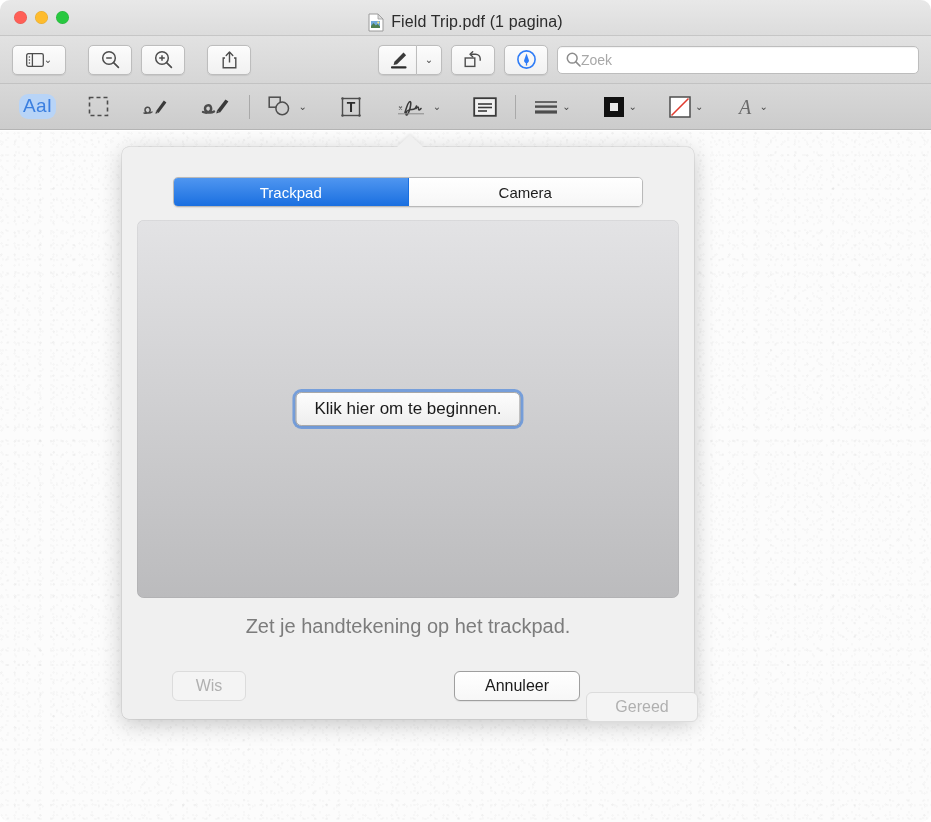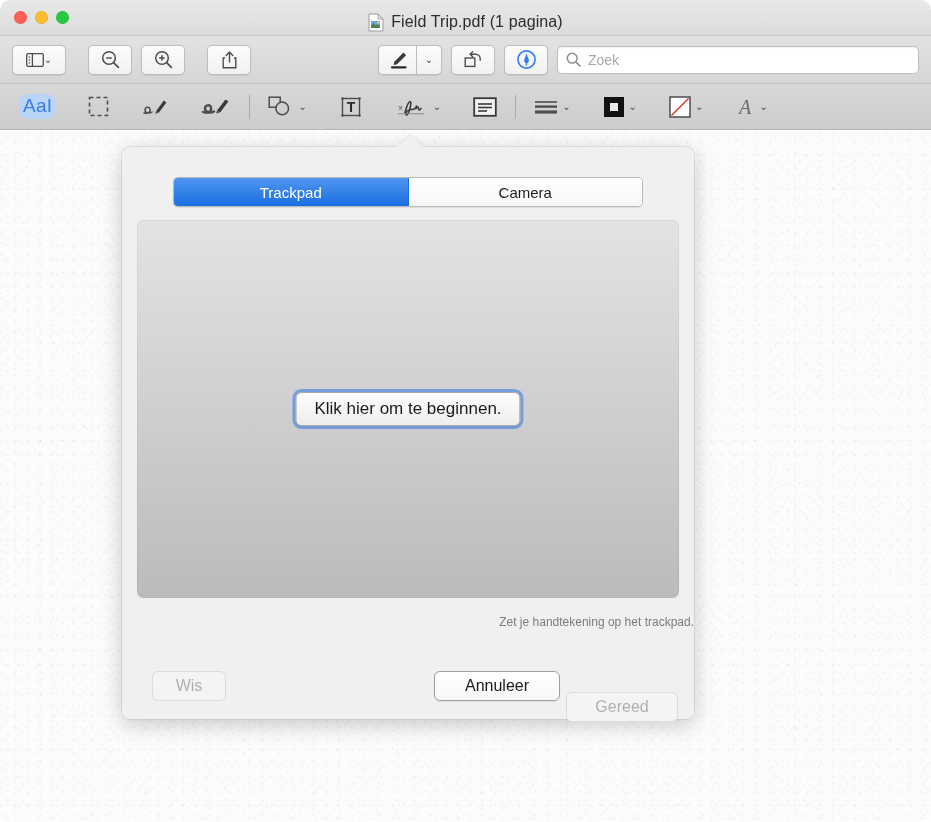--- a/index.html
+++ b/index.html
@@ -71,21 +71,20 @@
   .spacer { flex:1; }
 
   .search-field {
     flex:0 0 362px;
     height:28px;
     background:#fff;
     border:1px solid #bdbdbd;
     border-radius:5px;
     display:flex; align-items:center;
     padding:0 8px;
-    gap:7px;
     box-shadow:inset 0 1px 1px rgba(0,0,0,.05);
   }
   .search-ph { font-size:14px; color:#a8a8a8; }
 
   
   .toolbar2 {
     height:46px;
     background:linear-gradient(#d8d8d8,#cccccc);
     border-bottom:1px solid #b4b4b4;
     display:flex; align-items:center;
@@ -202,37 +201,38 @@
     border:1px solid #a9a9a9;
     border-radius:6px;
     box-shadow:0 0 0 3px rgba(88,142,220,.75), 0 1px 2px rgba(0,0,0,.15);
     white-space:nowrap;
     cursor:default;
   }
 
   .hint {
     position:absolute;
     left:0; right:0; top:468px;
-    text-align:right;
-    font-size:12px;
+    text-align:center;
+    font-size:20px;
     color:#7c7c7c;
   }
 
   
   .btn {
     position:absolute;
     height:30px;
     display:flex; align-items:center; justify-content:center;
     font-size:16px;
     border-radius:6px;
     border:1px solid #c4c4c4;
     background:linear-gradient(#fdfdfd,#f3f3f3);
     color:#1b1b1b;
     box-shadow:0 .5px 1px rgba(0,0,0,.07);
     cursor:default;
+    margin-left:20px;
   }
   .btn.disabled {
     color:#b0b0b0;
     background:#f4f4f4;
     border-color:#dcdcdc;
     box-shadow:none;
   }
   .btn-wis     { left:30px;  top:524px; width:74px; }
   .btn-cancel  { left:312px; top:524px; width:126px; background:linear-gradient(#ffffff,#f7f7f7); border-color:#9f9f9f; }
   .btn-done    { left:444px; top:545px; width:112px;text-align:center; }

